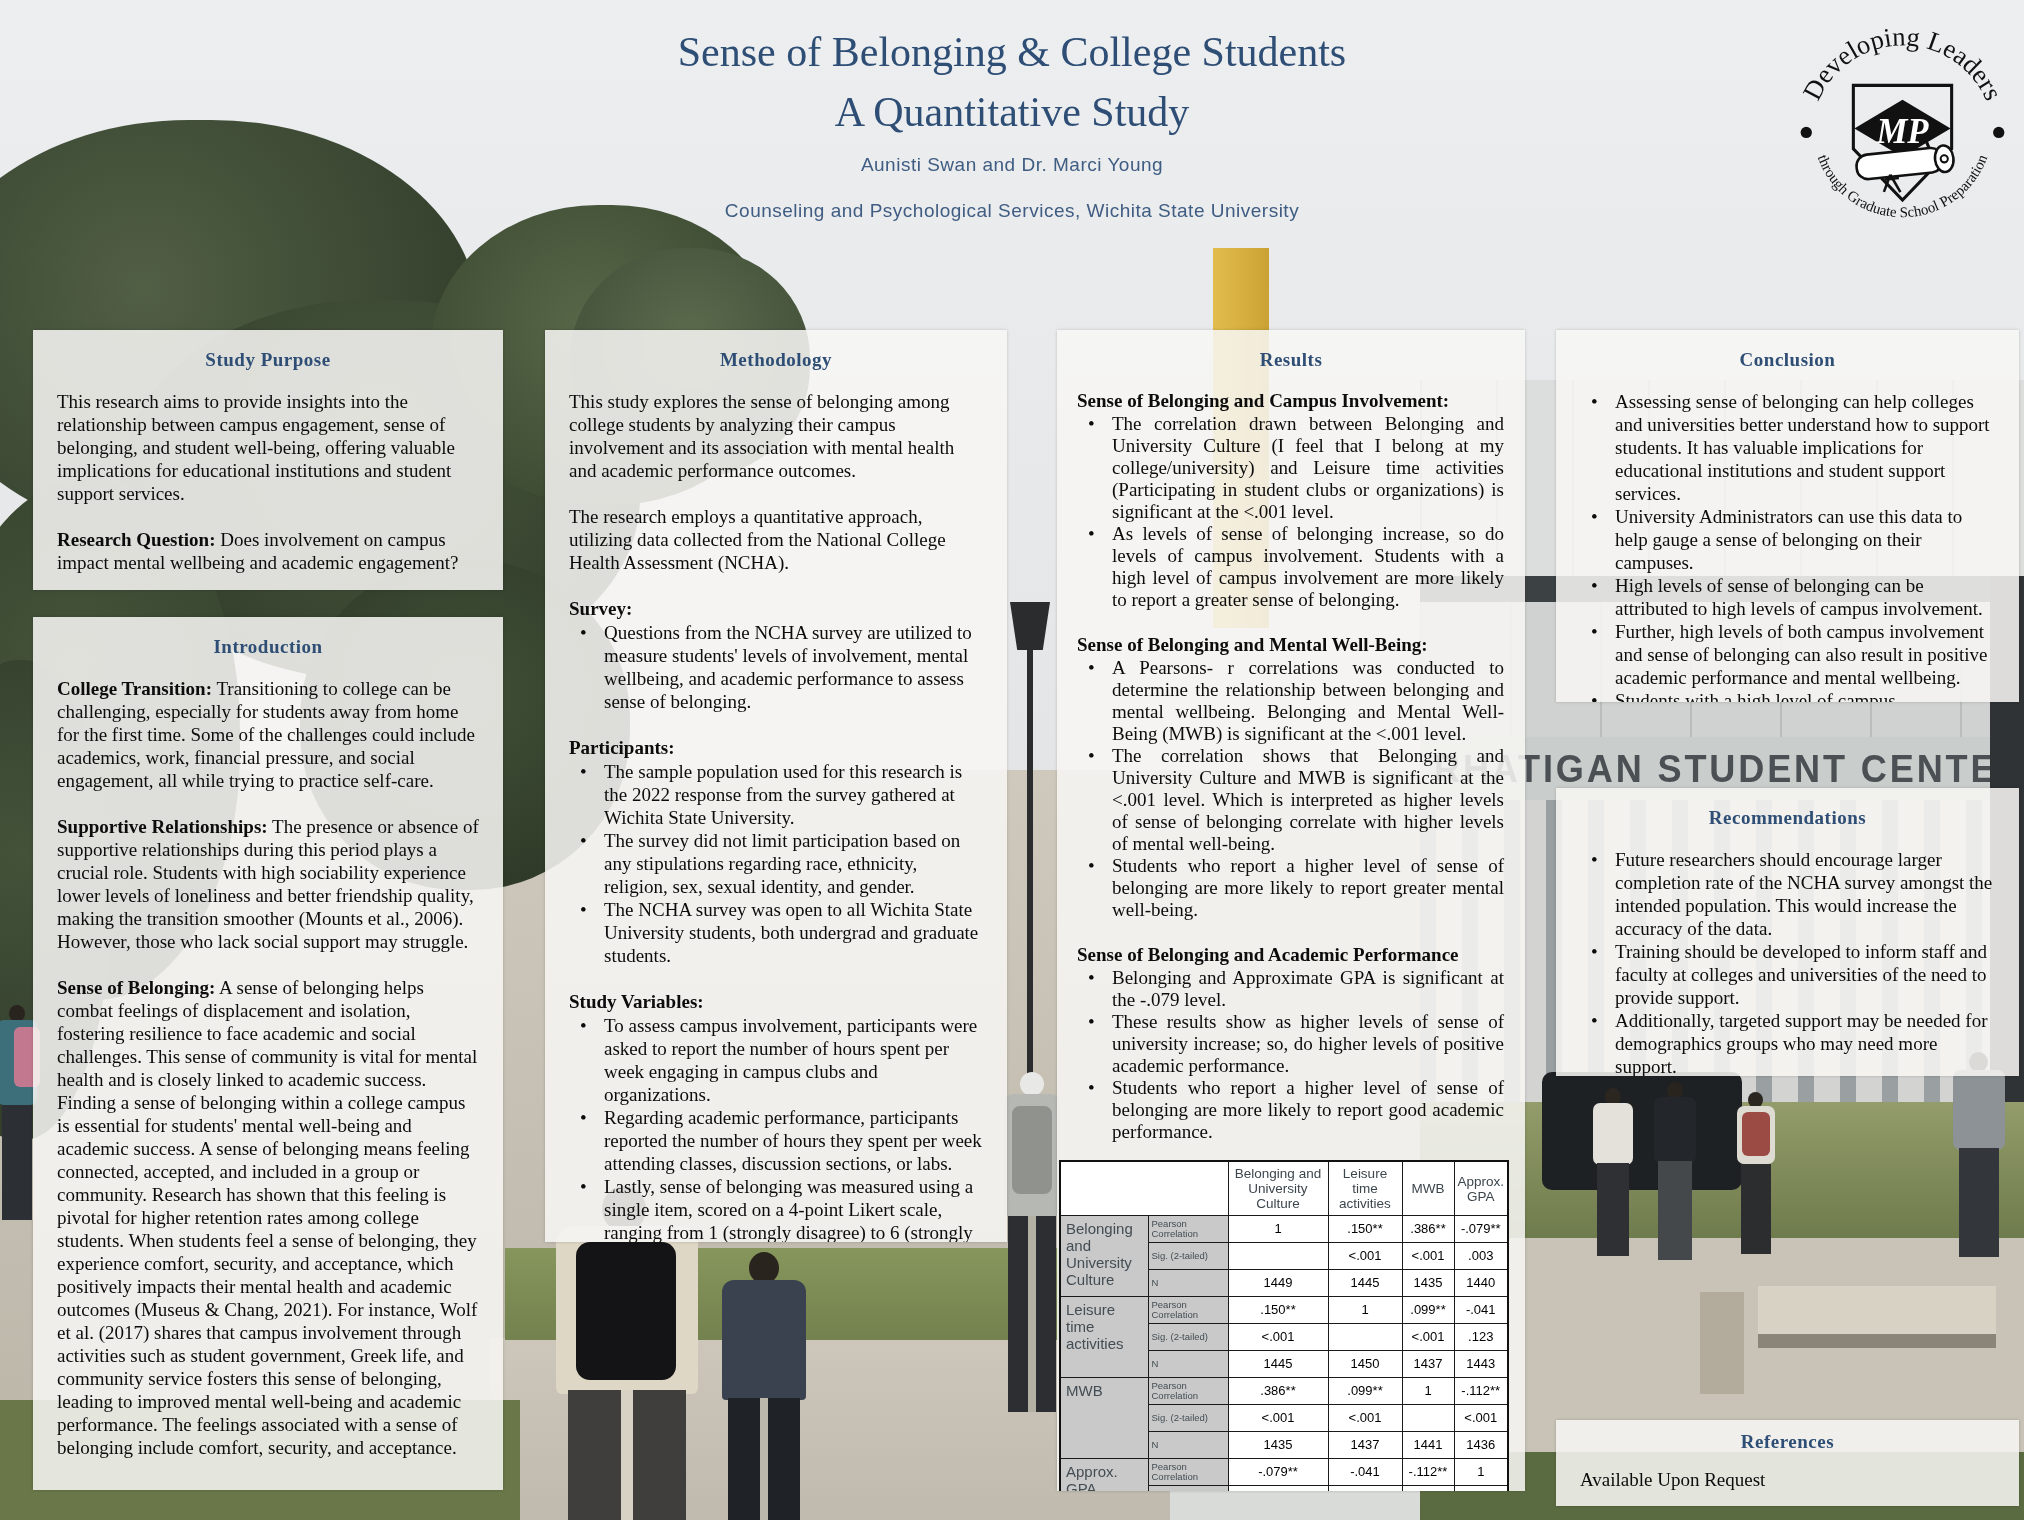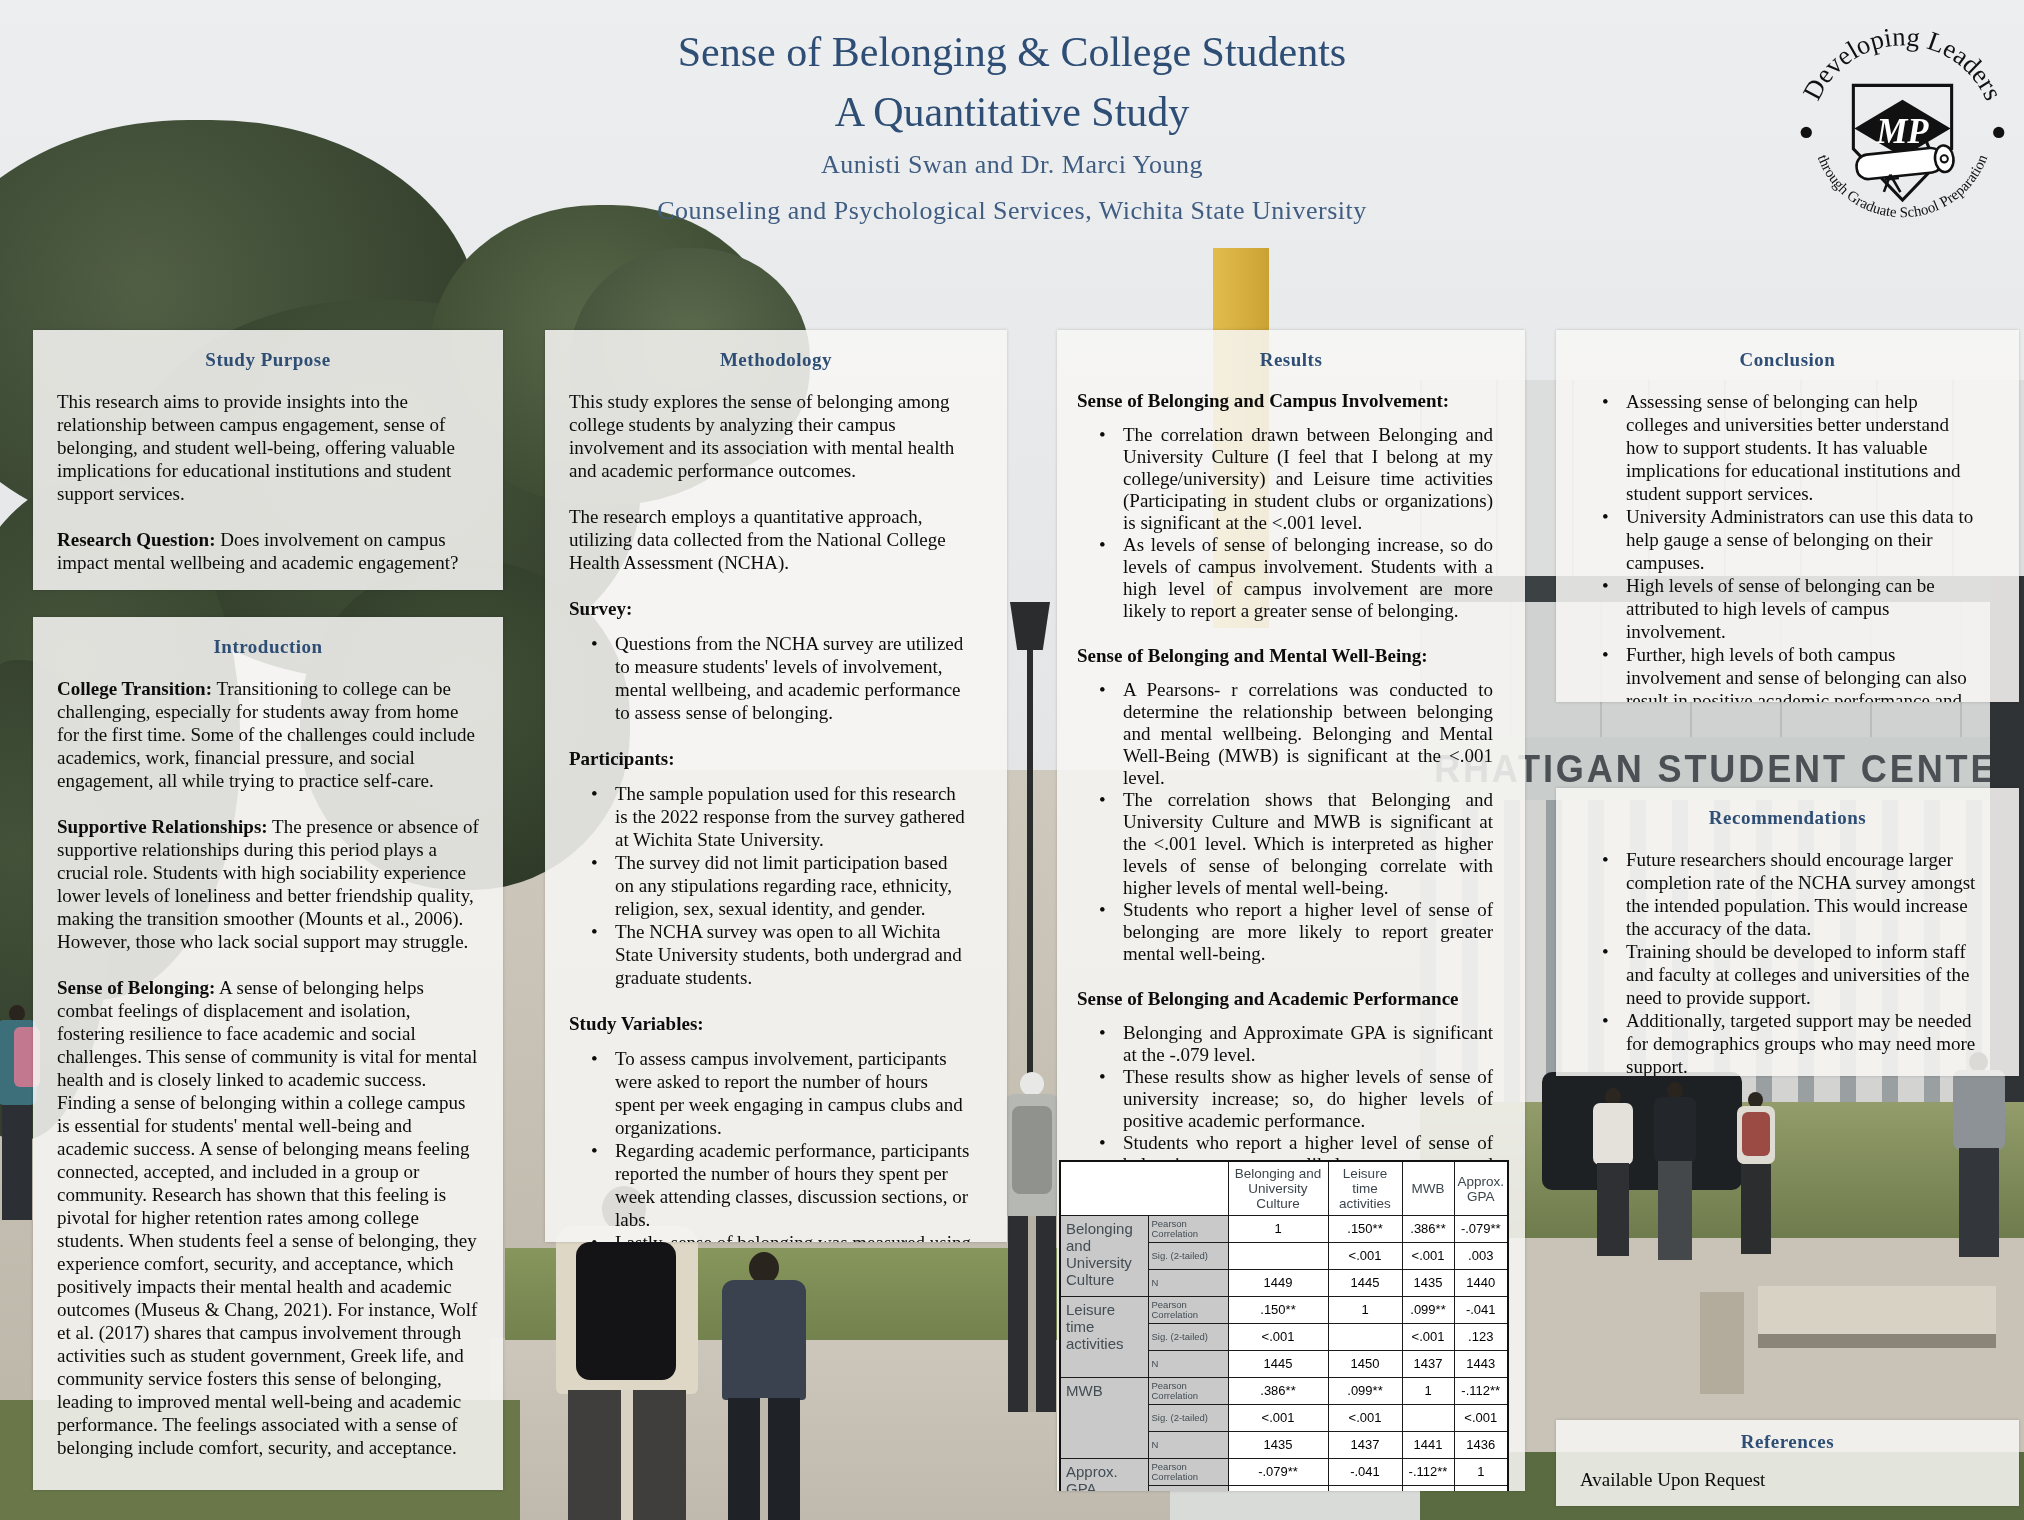--- a/index.html
+++ b/index.html
@@ -13,30 +13,30 @@
   
   .box { position:absolute; background:rgba(247,246,243,0.87); box-shadow:0 0 3px rgba(0,0,0,0.18);
          padding:8px 24px 10px; box-sizing:border-box; font-size:19px; line-height:23px;
          color:#0c0c0c; z-index:10; overflow:hidden; }
   .box h2 { font-family:"Liberation Serif",serif; font-weight:bold; font-size:19px; line-height:36px;
             color:#2e4e75; text-align:center; margin:4px 0 12px; letter-spacing:.5px; }
   .box p { margin:0 0 23px; }
   .box p.tight { margin:0; }
   .sublabel { font-weight:bold; }
   .mt { margin-top:23px; }
-  ul.blist { list-style:none; margin:12px; padding:0; }
+  ul.blist { list-style:none; margin:1px; padding:0; }
   .blist li { position:relative; padding-left:34px; }
   .blist li::before { content:"\2022"; position:absolute; left:10px; }
   .justify li { text-align:justify; }
   .box-results { line-height:22px; }
   
   .titleblock { position:absolute; left:0; top:22px; width:2024px; text-align:center; z-index:11; }
   .title-l1,.title-l2 { font-family:"Liberation Serif",serif; font-size:42px; line-height:60px;
                         color:#2e4e75; }
-  .byline { font-family:Liberation Serif, serif; font-size:26px; line-height:46px;
+  .byline { font-family:Liberation Sans, sans-serif; font-size:19px; line-height:46px;
             color:#3f5c82; letter-spacing:.5px; }
   
   .signtext { font-family:"Liberation Sans",sans-serif; font-weight:bold; font-size:38px;
               color:#4a5054; letter-spacing:3px; white-space:nowrap; transform:scaleX(.95);
               transform-origin:left; }
   
   .spss { position:absolute; left:2px; top:830px; width:448px; border-collapse:collapse;
           font-family:"Liberation Sans",sans-serif; background:#fff; table-layout:fixed;
           border:2px solid #111; }
   .spss th,.spss td { border:1px solid #1a1a1a; padding:2px 3px; text-align:center; vertical-align:middle; }

